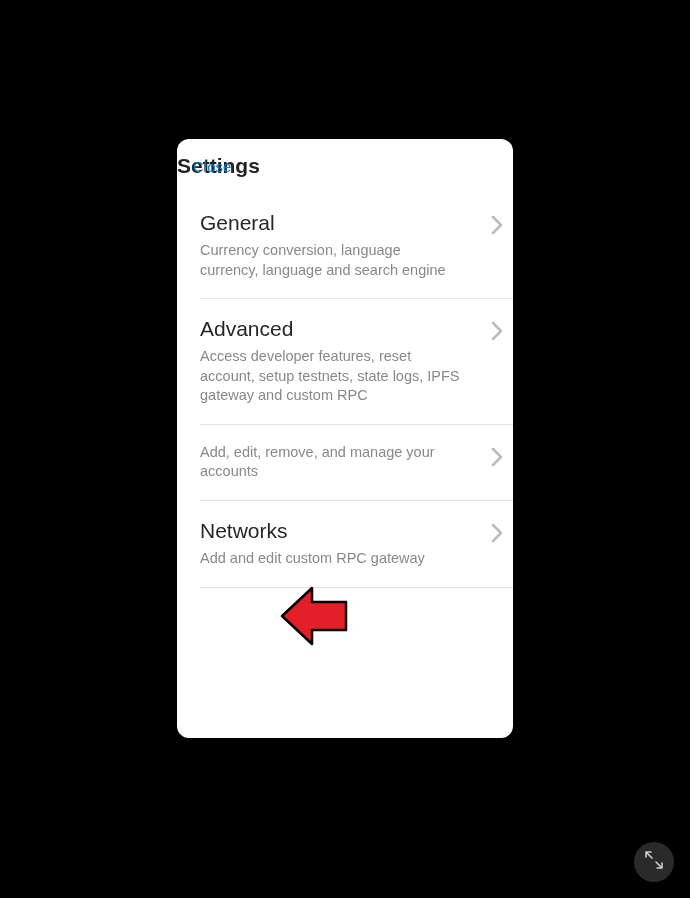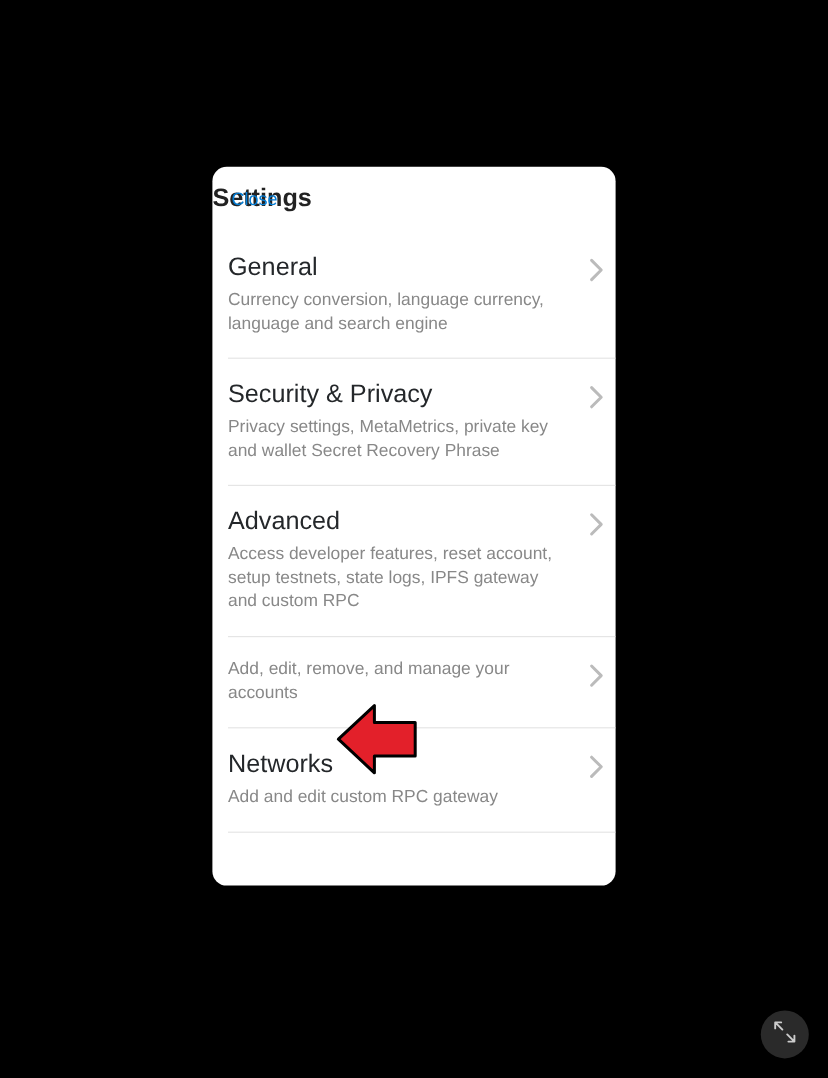--- a/index.html
+++ b/index.html
@@ -40,20 +40,21 @@
       font-size: 15px;
       cursor: pointer;
     }
     .modal-title {
       font-size: 21px;
       font-weight: 700;
       color: #222;
     }
     .settings-list {
       padding-left: 13px;
+      margin-left: 10px;
     }
     .settings-item {
       position: relative;
       padding: 18px 40px 18px 0;
       border-bottom: 1px solid #e5e5e5;
       cursor: pointer;
     }
     .settings-item.last-visible {
       border-bottom: none;
     }
@@ -110,29 +111,20 @@
     <div class="settings-item">
       <div class="item-title">General</div>
       <div class="item-desc">Currency conversion, language currency, language and search engine</div>
       <span class="chevron">
         <svg width="12" height="20" viewBox="0 0 12 20">
             <path d="M2 2 L10 10 L2 18" stroke="#bbb" stroke-width="2.5" fill="none" stroke-linecap="round" stroke-linejoin="round"></path>
           </svg>
       </span>
     </div>
 
-    <div class="settings-item">
-      <div class="item-title">Security &amp; Privacy</div>
-      <div class="item-desc">Privacy settings, MetaMetrics, private key and wallet Secret Recovery Phrase</div>
-      <span class="chevron">
-        <svg width="12" height="20" viewBox="0 0 12 20">
-            <path d="M2 2 L10 10 L2 18" stroke="#bbb" stroke-width="2.5" fill="none" stroke-linecap="round" stroke-linejoin="round"></path>
-          </svg>
-      </span>
-    </div>
 
     <div class="settings-item">
       <div class="item-title">Advanced</div>
       <div class="item-desc">Access developer features, reset account, setup testnets, state logs, IPFS gateway and custom RPC</div>
       <span class="chevron">
         <svg width="12" height="20" viewBox="0 0 12 20">
             <path d="M2 2 L10 10 L2 18" stroke="#bbb" stroke-width="2.5" fill="none" stroke-linecap="round" stroke-linejoin="round"></path>
           </svg>
       </span>
     </div>

